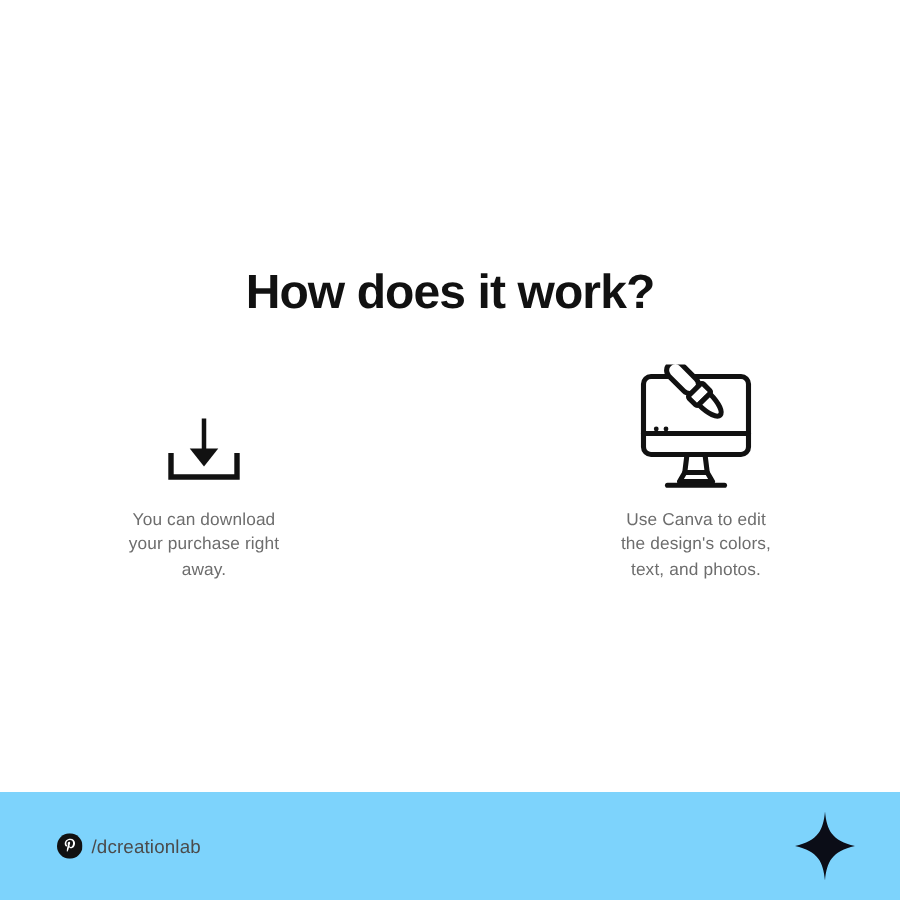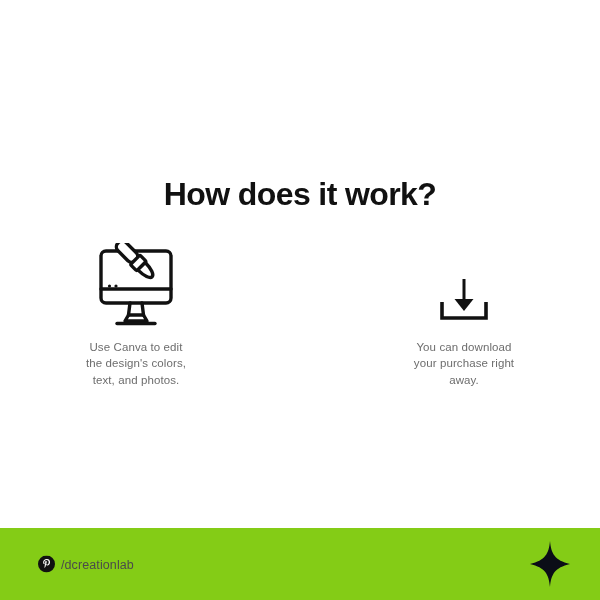--- a/index.html
+++ b/index.html
@@ -74,21 +74,21 @@
     white-space: pre-line;
   }
 
   
   #footer {
     position: absolute;
     left: 0;
     top: 528px;
     width: 600px;
     height: 72px;
-    background: #84cc16;
+    background: #7dd3fc;
   }
   #footer-handle {
     position: absolute;
     left: 38px;
     top: 50%;
     transform: translateY(-50%);
     display: flex;
     flex-direction: row;
     align-items: center;
     gap: 6px;
@@ -108,20 +108,36 @@
   }
 </style>
 </head>
 <body>
 
 <div id="canvas">
 
   <div id="page-title">How does it work?</div>
 
   <div id="steps">
+
+    <div class="step">
+      <div class="step-icon">
+        <svg width="64" height="52" viewBox="0 0 64 52" aria-hidden="true">
+
+          <rect x="30.5" y="2" width="3" height="23" fill="#111111"></rect>
+
+          <polygon points="22.5,22 41.5,22 32,34" fill="#111111"></polygon>
+
+          <path d="M10 25 L10 41 L54 41 L54 25" fill="none" stroke="#111111" stroke-width="3.6" stroke-linecap="butt" stroke-linejoin="miter"></path>
+        </svg>
+      </div>
+      <div class="step-caption">You can download
+your purchase right
+away.</div>
+    </div>
 
     <div class="step">
       <div class="step-icon">
         <svg width="92" height="86" viewBox="0 0 92 86" aria-hidden="true">
           <g fill="none" stroke="#111111" stroke-width="3.4" stroke-linecap="round" stroke-linejoin="round">
 
             <rect x="11" y="8" width="70" height="52" rx="5" ry="5"></rect>
 
             <line x1="11" y1="46" x2="81" y2="46"></line>
 
@@ -141,36 +157,20 @@
 
             <rect x="50.5" y="12" width="13.5" height="9" rx="1.5" ry="1.5" fill="#ffffff" stroke="#111111" stroke-width="3.4"></rect>
 
             <path d="M52 21 L62.5 21 C62.5 30 60 36 57.25 36 C54.5 36 52 30 52 21 Z" fill="#ffffff" stroke="#111111" stroke-width="3.4" stroke-linejoin="round"></path>
           </g>
         </svg>
       </div>
       <div class="step-caption">Use Canva to edit
 the design's colors,
 text, and photos.</div>
-    </div>
-
-    <div class="step">
-      <div class="step-icon">
-        <svg width="64" height="52" viewBox="0 0 64 52" aria-hidden="true">
-
-          <rect x="30.5" y="2" width="3" height="23" fill="#111111"></rect>
-
-          <polygon points="22.5,22 41.5,22 32,34" fill="#111111"></polygon>
-
-          <path d="M10 25 L10 41 L54 41 L54 25" fill="none" stroke="#111111" stroke-width="3.6" stroke-linecap="butt" stroke-linejoin="miter"></path>
-        </svg>
-      </div>
-      <div class="step-caption">You can download
-your purchase right
-away.</div>
     </div>
 
 
   </div>
 
   <div id="footer">
 
     <div id="footer-handle">
       <span style="line-height:0;">
         <svg width="17" height="17" viewBox="0 0 17 17" aria-hidden="true">

